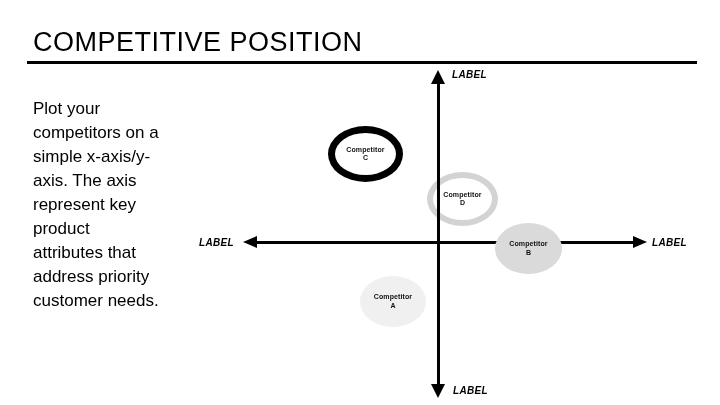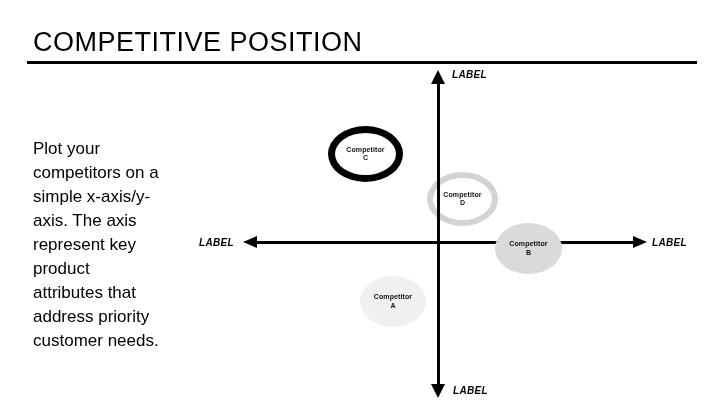--- a/index.html
+++ b/index.html
@@ -37,21 +37,20 @@
     background: #000000;
   }
   .description {
     position: absolute;
     left: 33px;
     top: 97px;
     width: 180px;
     font-size: 17px;
     line-height: 24px;
     white-space: pre-line;
-    margin-top: 40px;
   }
   
   .axis-part { position: absolute; z-index: 2; }
   .v-line   { left: 437px; top: 78px;  width: 3px;  height: 310px; background: #000; }
   .h-line   { left: 254px; top: 241px; width: 380px; height: 3px;  background: #000; }
   .arrow { width: 0; height: 0; }
   .arrow-up    { left: 431px; top: 70px;  border-left: 7px solid transparent; border-right: 7px solid transparent; border-bottom: 14px solid #000; }
   .arrow-down  { left: 431px; top: 384px; border-left: 7px solid transparent; border-right: 7px solid transparent; border-top: 14px solid #000; }
   .arrow-left  { left: 243px; top: 235.5px; border-top: 6.5px solid transparent; border-bottom: 6.5px solid transparent; border-right: 14px solid #000; }
   .arrow-right { left: 633px; top: 235.5px; border-top: 6.5px solid transparent; border-bottom: 6.5px solid transparent; border-left: 14px solid #000; }

